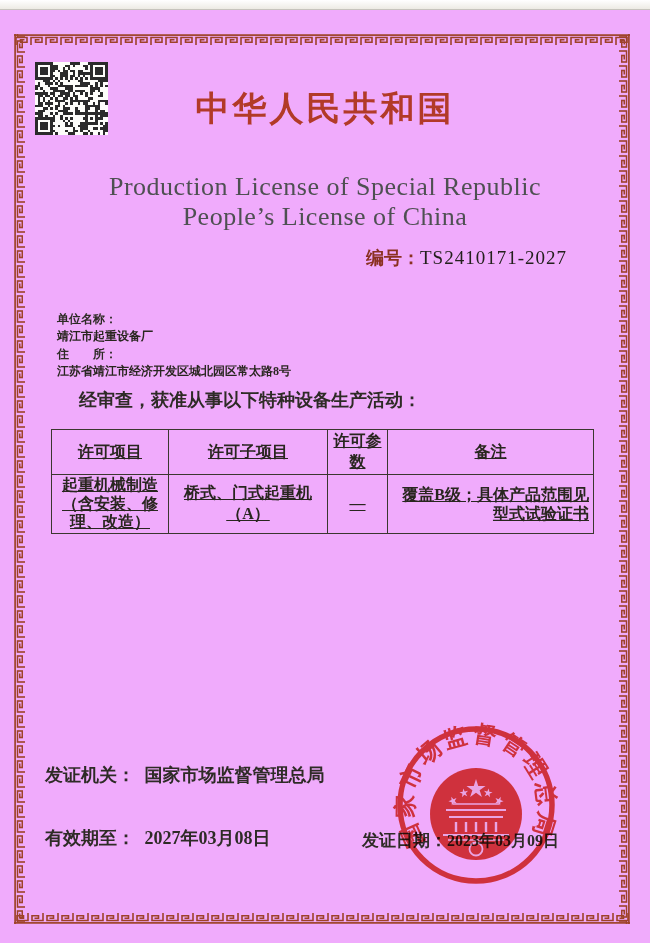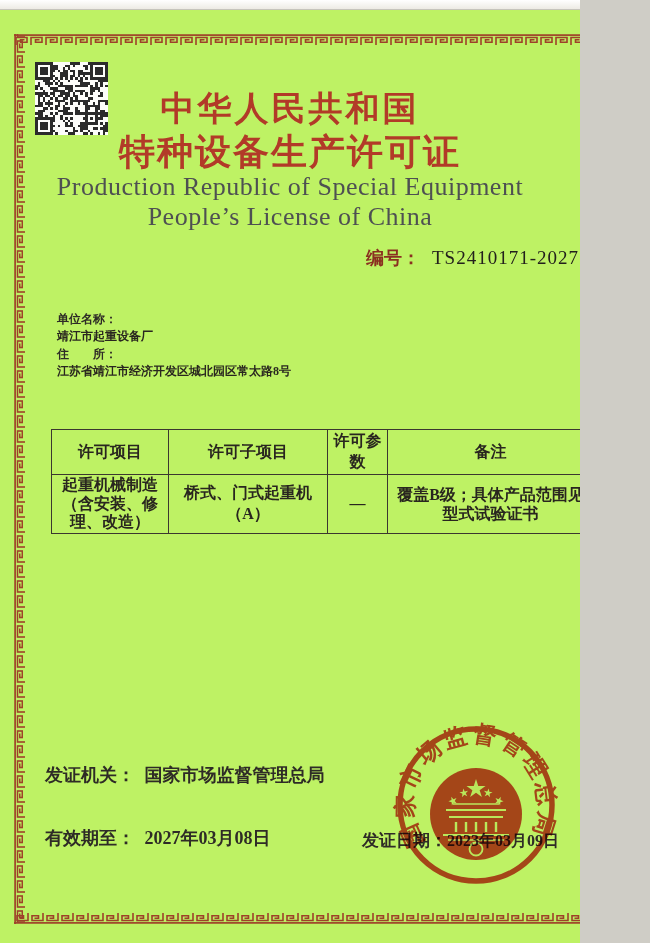--- a/index.html
+++ b/index.html
@@ -1,47 +1,47 @@
 <!DOCTYPE html>
 <html><head>
 <meta charset="utf-8">
 <style>
   html,body{margin:0;padding:0;background:#cfcdc6;}
   .screen{
-    position:relative;width:580px;height:943px;overflow:hidden;
-    background:#bef264;
+    position:relative;width:650px;height:943px;overflow:hidden;
+    background:#f0abfc;
     font-family:"Liberation Serif","DejaVu Serif",serif;
     color:#2e2b26;
   }
   .scan-top{position:absolute;top:0;left:0;right:0;height:9px;
     background:linear-gradient(#ffffff,#edebe4);border-bottom:1px solid #c6c4bc;}
   .abs{position:absolute;}
   .center{left:0;right:0;text-align:center;}
   .cn-title1{top:86px;font-size:34px;font-weight:bold;color:#b23a28;letter-spacing:3px;}
   .cn-title2{top:128px;font-size:36px;font-weight:bold;color:#b23a28;letter-spacing:2px;}
   .en-title{font-size:26px;color:#4e5052;letter-spacing:.5px;}
   .en1{top:172px;} .en2{top:202px;}
   .no-line{top:246px;left:366px;font-size:18px;}
   .no-label{color:#8a3020;font-weight:600;}
-  .no-value{color:#23201c;font-size:19px;letter-spacing:1px;margin-left:12px;}
+  .no-value{color:#23201c;font-size:19px;letter-spacing:1px;}
   .frow{left:45px;font-size:12px;font-weight:600;white-space:pre;}
   .frow .lab{display:inline-block;width:98px;}
   .frow .val{color:#29261f;}
   .r1{top:296px;} .r2{top:331px;} .r3{top:366px;}
   .note{top:388px;left:79px;font-size:18px;font-weight:600;}
   table.lic{position:absolute;left:51px;top:429px;width:542px;border-collapse:collapse;
-    table-layout:fixed;font-weight:600;color:#29261f;}
+    table-layout:fixed;font-weight:600;color:#29261f;text-decoration:underline;}
   table.lic th,table.lic td{border:1.6px solid #3b372f;padding:1px 4px;}
   table.lic th{height:29px;font-size:16px;font-weight:600;text-align:center;}
   table.lic td{height:56px;font-size:16px;vertical-align:middle;}
   .c1{width:117px;} .c2{width:159px;} .c3{width:60px;} .c4{width:206px;}
   td.t1{text-align:center;line-height:1.15;padding:2px 2px;}
   td.t2{text-align:center;font-size:17px;border-radius:27px;}
   td.t3{text-align:center;font-size:18px;}
-  td.t4{text-align:center;line-height:1.2;padding:2px 10px 2px 6px;}
+  td.t4{text-align:right;line-height:1.2;padding:2px 10px 2px 6px;}
   .foot{left:45px;font-size:18px;font-weight:600;}
   .f1{top:763px;} .f2{top:826px;}
   .foot .lab{display:inline-block;width:95px;}
   .date-line{top:829px;left:362px;font-size:17px;font-weight:600;z-index:1;}
   .date-line .dval{font-size:16px;letter-spacing:0;}
   .seal-svg{left:391px;top:720px;mix-blend-mode:multiply;opacity:.9;z-index:2;}
   .qr-svg{left:35px;top:62px;}
   .frame-svg{left:14px;top:34px;}
 </style>
 </head>
@@ -490,36 +490,36 @@
       <rect x="14" y="28" width="1" height="1" fill="#2b2b2b"></rect>
       <rect x="15" y="28" width="1" height="1" fill="#2b2b2b"></rect>
       <rect x="19" y="28" width="1" height="1" fill="#2b2b2b"></rect>
       <rect x="20" y="28" width="1" height="1" fill="#2b2b2b"></rect>
       <rect x="22" y="28" width="1" height="1" fill="#2b2b2b"></rect>
       <rect x="25" y="28" width="1" height="1" fill="#2b2b2b"></rect>
       <rect x="27" y="28" width="1" height="1" fill="#2b2b2b"></rect>
     </svg>
 
   <div class="abs center cn-title1">中华人民共和国</div>
-  <div class="abs center cn-title2">特种设备生产许可证</div>
-  <div class="abs center en-title en1">Production Republic of Special Equipment</div>
+  <div class="abs center en-title en1">Production License of Special Republic</div>
   <div class="abs center en-title en2">People’s License of China</div>
 
   <div class="abs no-line">
     <span class="no-label">编号：</span><span class="no-value">TS2410171-2027</span>
   </div>
 
   <div class="abs frow r1">
     <span class="lab">单位名称：</span>
     <span class="val">靖江市起重设备厂</span>
   </div>
   <div class="abs frow r2">
     <span class="lab">住　　所：</span>
     <span class="val">江苏省靖江市经济开发区城北园区常太路8号</span>
   </div>
+  <div class="abs note">经审查，获准从事以下特种设备生产活动：</div>
 
   <table class="lic">
     <colgroup>
         <col class="c1">
         <col class="c2">
         <col class="c3">
         <col class="c4">
       </colgroup>
     <thead>
       <tr>

